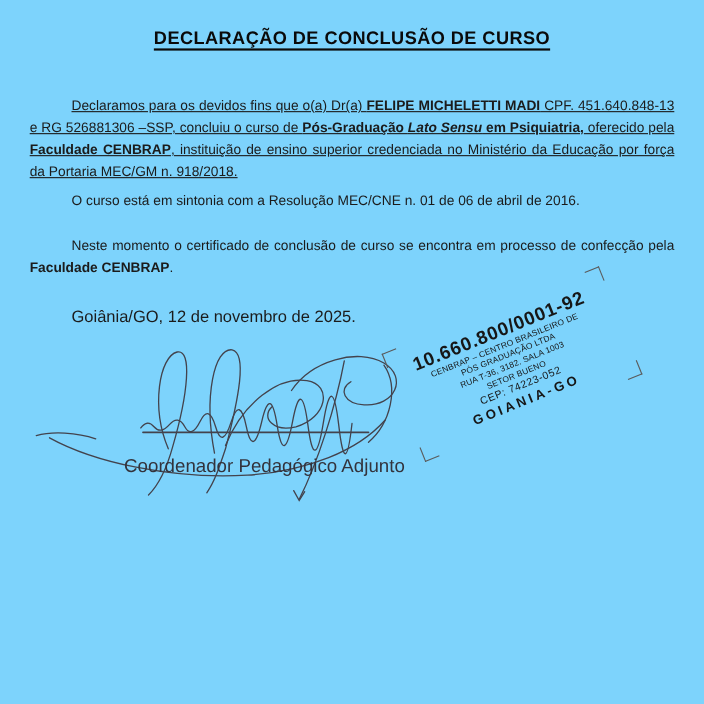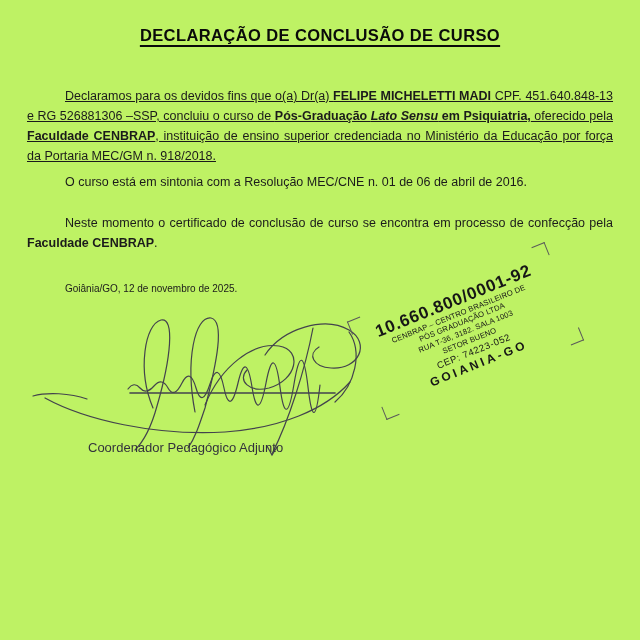--- a/index.html
+++ b/index.html
@@ -1,19 +1,19 @@
 <!DOCTYPE html>
 <html><head>
 <meta charset="utf-8">
 <style>
   html,body{margin:0;padding:0;background:#ffffff;}
   .page{
     position:relative;
     width:640px;height:640px;
-    background:#bef264;
+    background:#7dd3fc;
     font-family:"Liberation Sans","DejaVu Sans",sans-serif;
     color:#1b1b1b;
     overflow:hidden;
   }
   .doc-title{
     position:absolute;top:26px;left:0;width:640px;
     margin:0;text-align:center;
     font-size:16.5px;font-weight:bold;letter-spacing:.4px;
     color:#0a0a0a;
     text-decoration:underline;
@@ -25,30 +25,30 @@
     margin:0;
     font-size:12.5px;line-height:20px;
     text-align:justify;
     text-indent:38px;
   }
   .p1{top:86px;text-decoration:underline;}
   .p2{top:172px;}
   .p3{top:213px;}
   .date-line{
     position:absolute;left:65px;top:279px;margin:0;
-    font-size:10px;line-height:20px;
+    font-size:15px;line-height:20px;
   }
   .bold{font-weight:bold;}
   .bold-italic{font-weight:bold;font-style:italic;}
 
   .signature-svg{position:absolute;left:25px;top:310px;}
   .sig-role{
-    position:absolute;left:88px;top:440px;width:280px;
-    text-align:left;
-    font-size:13px;line-height:15px;color:#33333c;
+    position:absolute;left:88px;top:416px;width:280px;
+    text-align:right;
+    font-size:17px;line-height:15px;color:#33333c;
   }
 
   .stamp{
     position:absolute;left:363px;top:282px;width:205px;height:98px;
     transform:rotate(-22deg);
     display:flex;flex-direction:column;align-items:center;justify-content:center;
     color:#161616;text-align:center;white-space:nowrap;
   }
   .stamp .cnpj{font-size:17px;font-weight:bold;line-height:19px;letter-spacing:.8px;}
   .stamp .sm{font-size:7.6px;line-height:9.6px;letter-spacing:.2px;}

